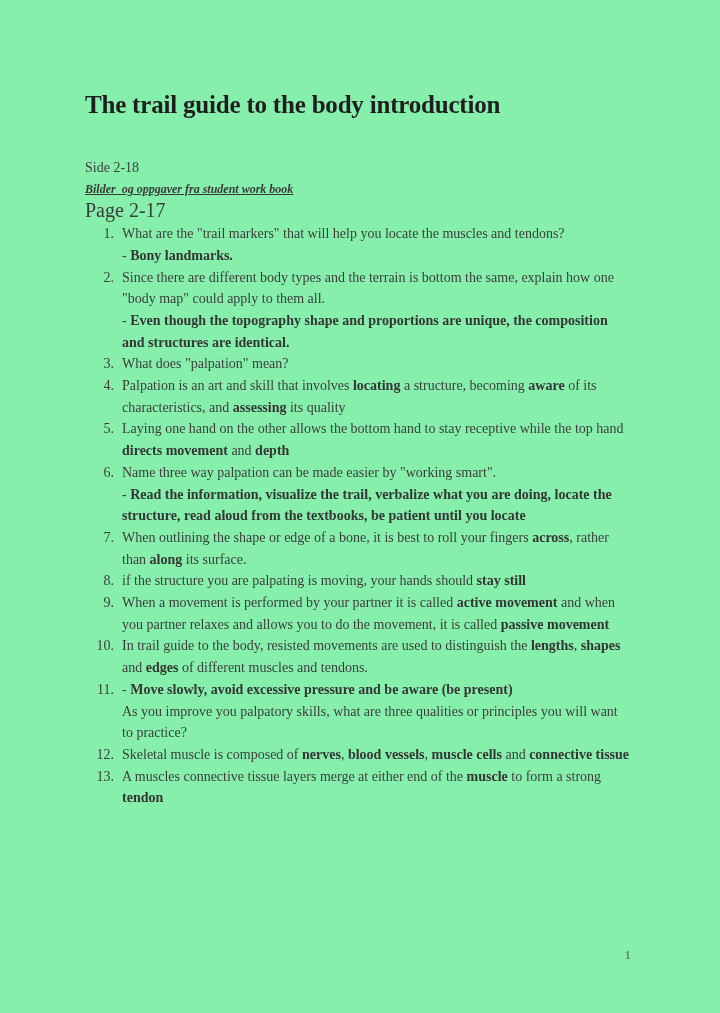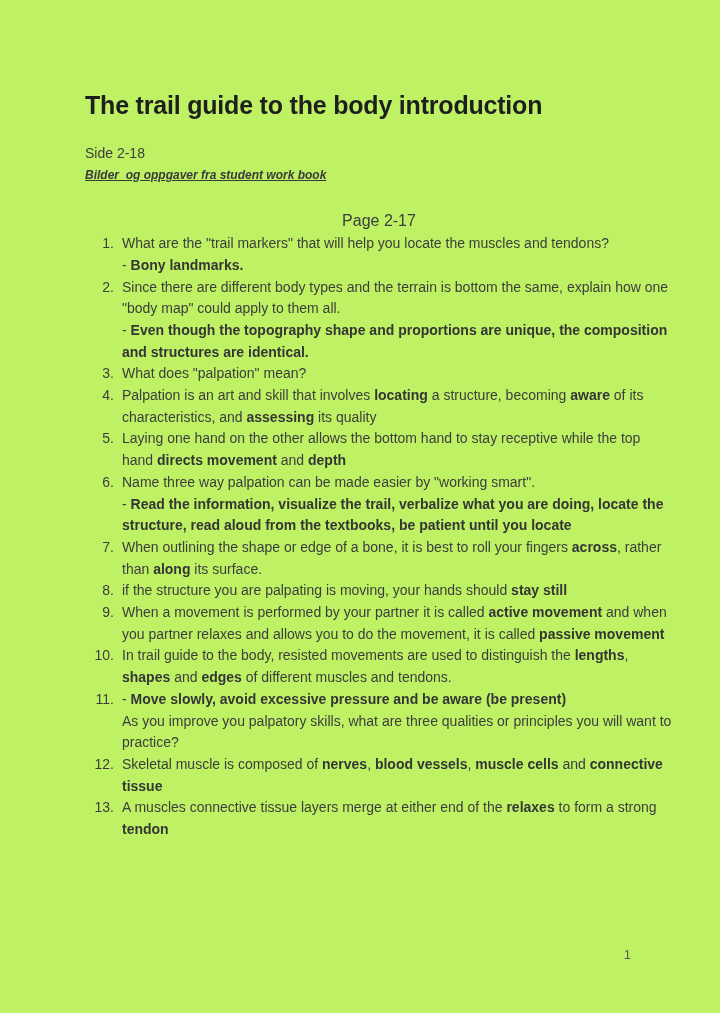--- a/index.html
+++ b/index.html
@@ -4,55 +4,53 @@
 <style>
   html, body {
     margin: 0;
     padding: 0;
     background: #ffffff;
   }
   .page {
     position: relative;
     width: 720px;
     height: 1013px;
-    background: #bef264;
+    background: #86efac;
     box-sizing: border-box;
-    padding: 90px 47px 0 85px;
-    font-family: Liberation Sans, sans-serif;
+    padding: 90px 88px 0 85px;
+    font-family: Liberation Serif, serif;
     color: #3d3d3d;
     overflow: hidden;
   }
   .title {
     margin: 0;
     font-size: 25px;
     line-height: 30px;
     font-weight: bold;
     color: #1e1e1e;
     letter-spacing: -0.2px;
   }
   .side-ref {
-    margin-top: 23px;
+    margin-top: 37px;
     font-size: 14px;
     line-height: 21.7px;
     color: #3d3d3d;
   }
   .source-note {
     font-size: 12px;
     line-height: 21.7px;
     font-weight: bold;
     font-style: italic;
     text-decoration: underline;
     white-space: pre-wrap;
     color: #3a3a3a;
   }
   .section-label {
-    margin-top: 24px;
-    font-size: 16px;
+    font-size: 20px;
     line-height: 21.7px;
-    text-align: center;
   }
   .qa-list {
     margin-top: 1px;
   }
   .qa-row {
     display: flex;
     font-size: 14px;
     line-height: 21.7px;
   }
   .qa-num {
@@ -159,18 +157,18 @@
       </div>
       <div class="qa-row">
         <div class="qa-num">12.</div>
         <div class="qa-body">
           <div class="qa-line"><span>Skeletal muscle is composed of </span><span class="b">nerves</span><span>, </span><span class="b">blood vessels</span><span>, </span><span class="b">muscle cells</span><span> and </span><span class="b">connective tissue</span></div>
         </div>
       </div>
       <div class="qa-row">
         <div class="qa-num">13.</div>
         <div class="qa-body">
-          <div class="qa-line"><span>A muscles connective tissue layers merge at either end of the </span><span class="b">relaxes</span><span> to form a strong </span><span class="b">tendon</span></div>
+          <div class="qa-line"><span>A muscles connective tissue layers merge at either end of the </span><span class="b">muscle</span><span> to form a strong </span><span class="b">tendon</span></div>
         </div>
       </div>
     </div>
   <div class="page-number">1</div>
 </div>
 
 </body></html>

